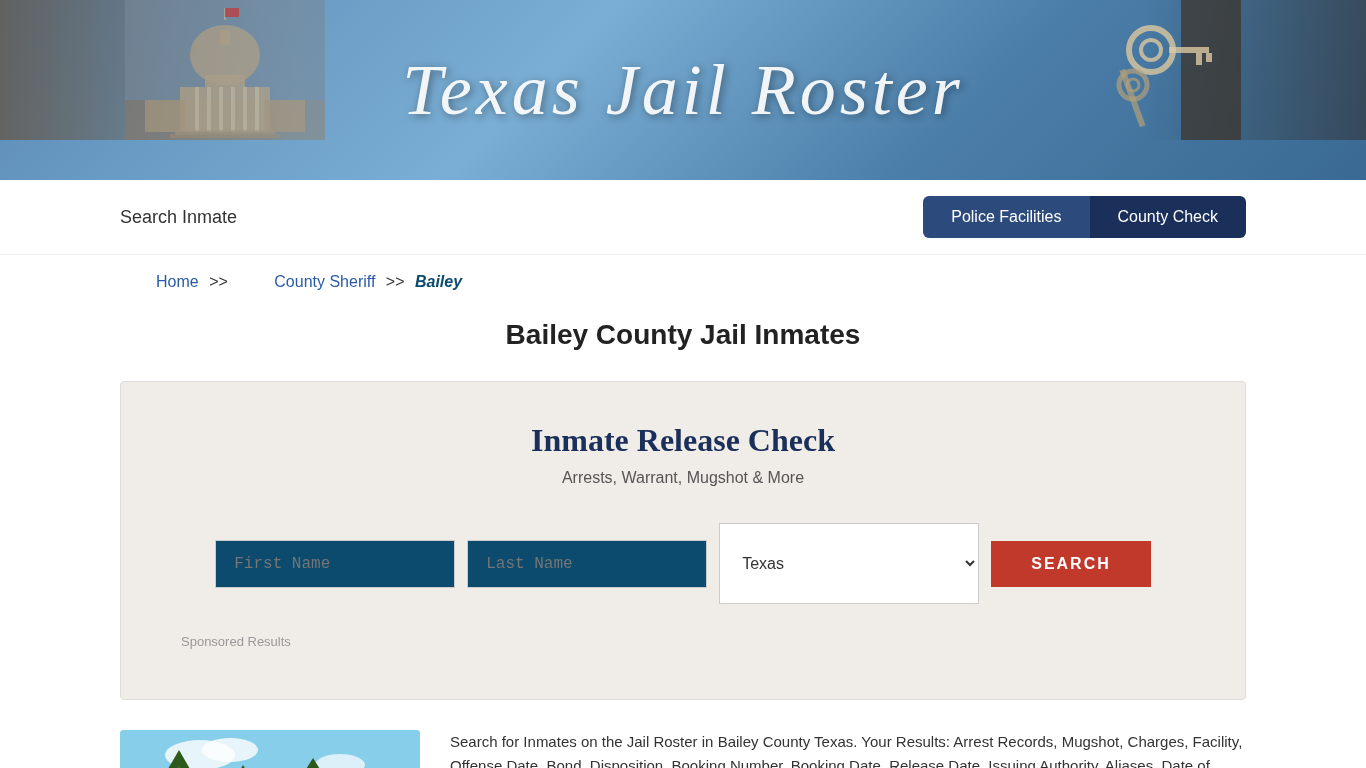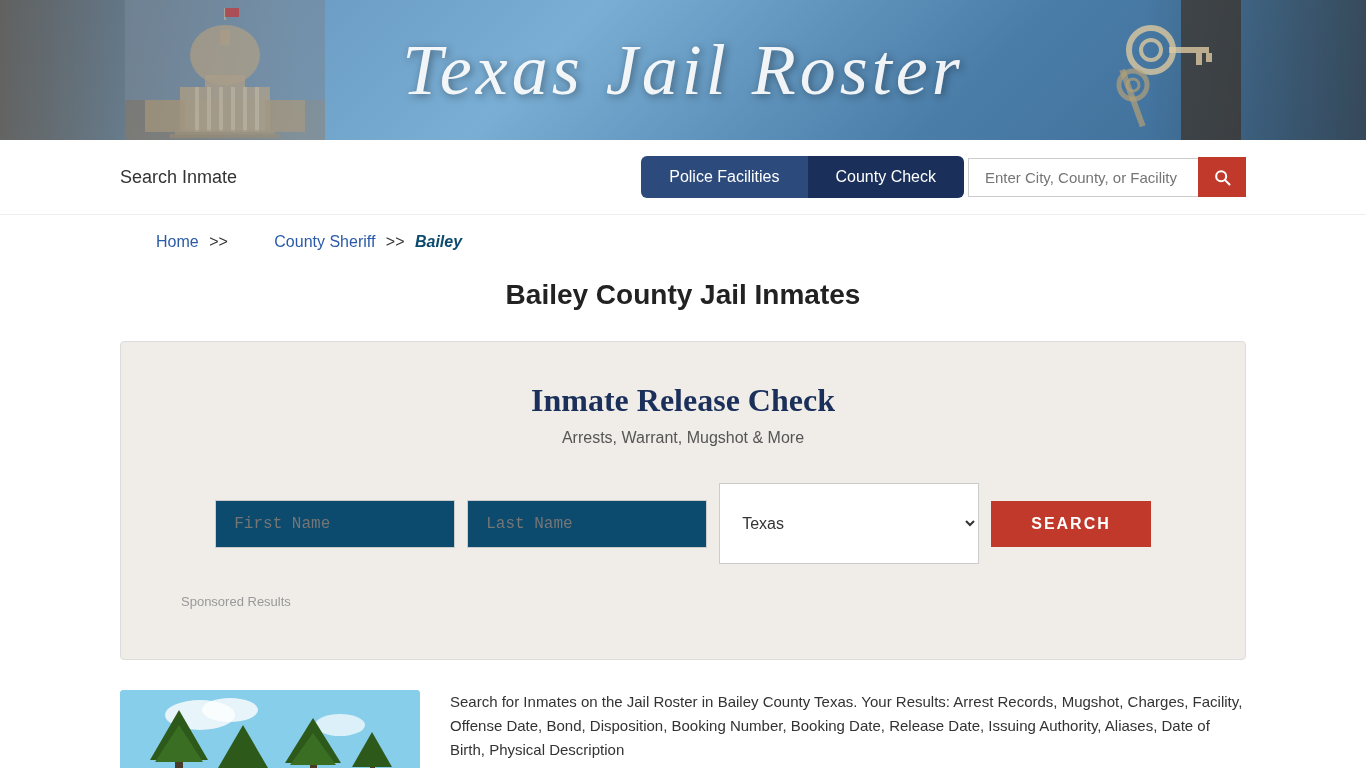--- a/index.html
+++ b/index.html
@@ -12,21 +12,21 @@
       font-family: Georgia, 'Times New Roman', serif;
       background: #fff;
       width: 1366px;
       min-height: 768px;
       overflow-x: hidden;
     }
 
     
     .header-banner {
       width: 1366px;
-      height: 140px;
+      height: 180px;
       background: linear-gradient(135deg, #5b8ab5 0%, #7aaed4 40%, #4a7da8 70%, #3a6a94 100%);
       position: relative;
       overflow: hidden;
       display: flex;
       align-items: center;
       justify-content: center;
     }
 
     .header-banner .banner-title {
       font-size: 72px;
@@ -352,28 +352,20 @@
       <circle cx="72" cy="85" r="6" fill="none" stroke="rgba(180,160,120,0.7)" stroke-width="3"></circle>
     </svg>
   </div>
 </div>
 
 <div class="nav-bar">
   <div class="nav-left">Search Inmate</div>
   <div class="nav-right">
     <button class="nav-btn nav-btn-police">Police Facilities</button>
     <button class="nav-btn nav-btn-jails">County Check</button>
-    <div class="nav-search-wrapper">
-      <input class="nav-search-input" type="text" placeholder="Enter City, County, or Facility" style="">
-      <button class="nav-search-btn">
-        <svg viewBox="0 0 24 24" xmlns="http://www.w3.org/2000/svg">
-          <path d="M21 21l-4.35-4.35M17 11A6 6 0 1 1 5 11a6 6 0 0 1 12 0z" stroke="white" stroke-width="2.5" fill="none" stroke-linecap="round"></path>
-        </svg>
-      </button>
-    </div>
   </div>
 </div>
 
 <div class="breadcrumb">
   <a href="#">Home</a>
   <span class="separator">&gt;&gt;</span>
   <a href="#">County Sheriff</a>
   <span class="separator">&gt;&gt;</span>
   <span class="current">Bailey</span>
 </div>

